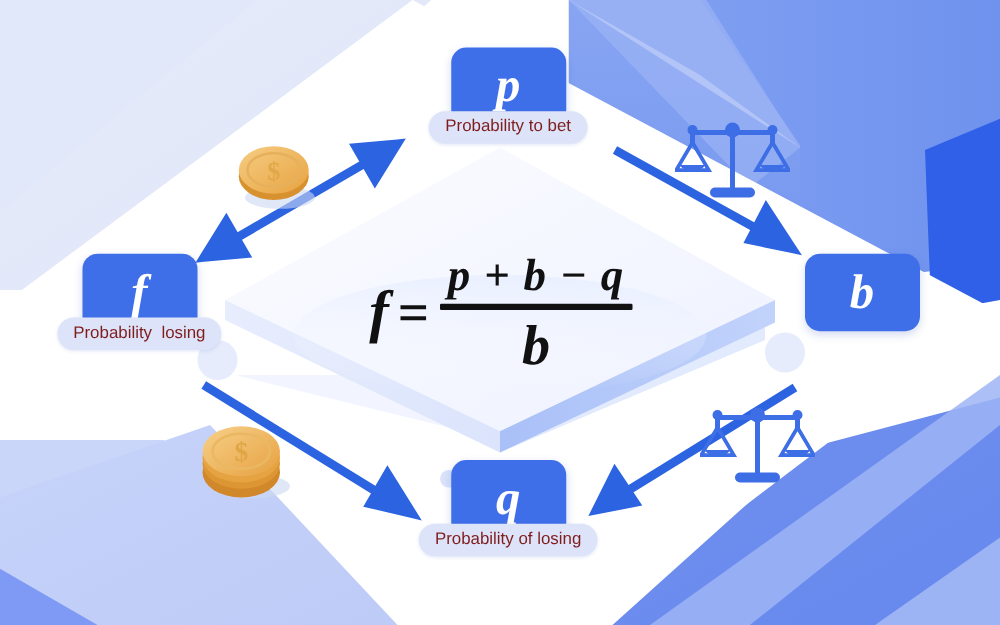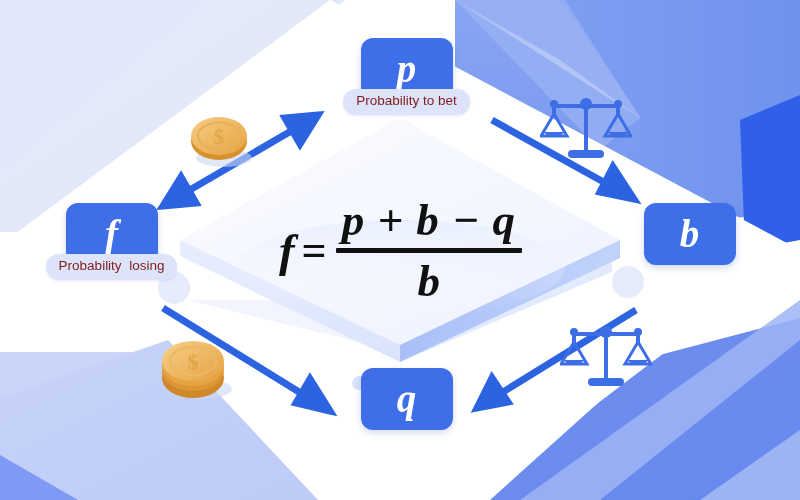--- a/index.html
+++ b/index.html
@@ -59,21 +59,21 @@
     position:absolute;left:258px;top:190px;width:285px;height:120px;
     display:flex;align-items:center;justify-content:center;
     color:#111111;
     font-family:"Liberation Serif", serif;
     font-style:italic;font-weight:bold;
     z-index:3;
   }
   .f-lhs{font-size:47px;margin-right:7px;}
   .f-eq{font-size:44px;margin-right:9px;font-style:normal;}
   .frac{display:inline-flex;flex-direction:column;align-items:center;}
-  .frac .num{font-size:45px;letter-spacing:1px;padding:0 6px 2px 6px;}
+  .frac .num{font-size:36px;letter-spacing:1px;padding:0 6px 2px 6px;}
   .frac .bar{height:5px;background:#111;width:100%;border-radius:1px;}
   .frac .den{font-size:45px;padding-top:2px;}
 
   
   .icon{position:absolute;z-index:5;}
   #coin-top{left:186px;top:108px;width:70px;height:62px;}
   #coin-bottom{left:152px;top:333px;width:86px;height:70px;}
   #scale-top{left:540px;top:92px;width:92px;height:74px;}
   #scale-bottom{left:560px;top:320px;width:92px;height:74px;}
 </style>
@@ -226,20 +226,21 @@
   <div class="node" id="node-b">
     <div class="node-card">
       <span class="sym">b</span>
     </div>
   </div>
 
   <div class="node" id="node-q">
     <div class="node-card">
       <span class="sym">q</span>
     </div>
+    <div class="node-pill">Probability of losing</div>
   </div>
 
   <div class="icon" id="coin-top">
     <svg width="70" height="62" viewBox="0 0 70 62" xmlns="http://www.w3.org/2000/svg">
       <defs>
         <linearGradient id="cg1" x1="0" y1="0" x2="1" y2="1">
           <stop offset="0%" stop-color="#f6cd83"></stop>
           <stop offset="100%" stop-color="#e7a341"></stop>
         </linearGradient>
         <linearGradient id="cg2" x1="0" y1="0" x2="1" y2="1">

